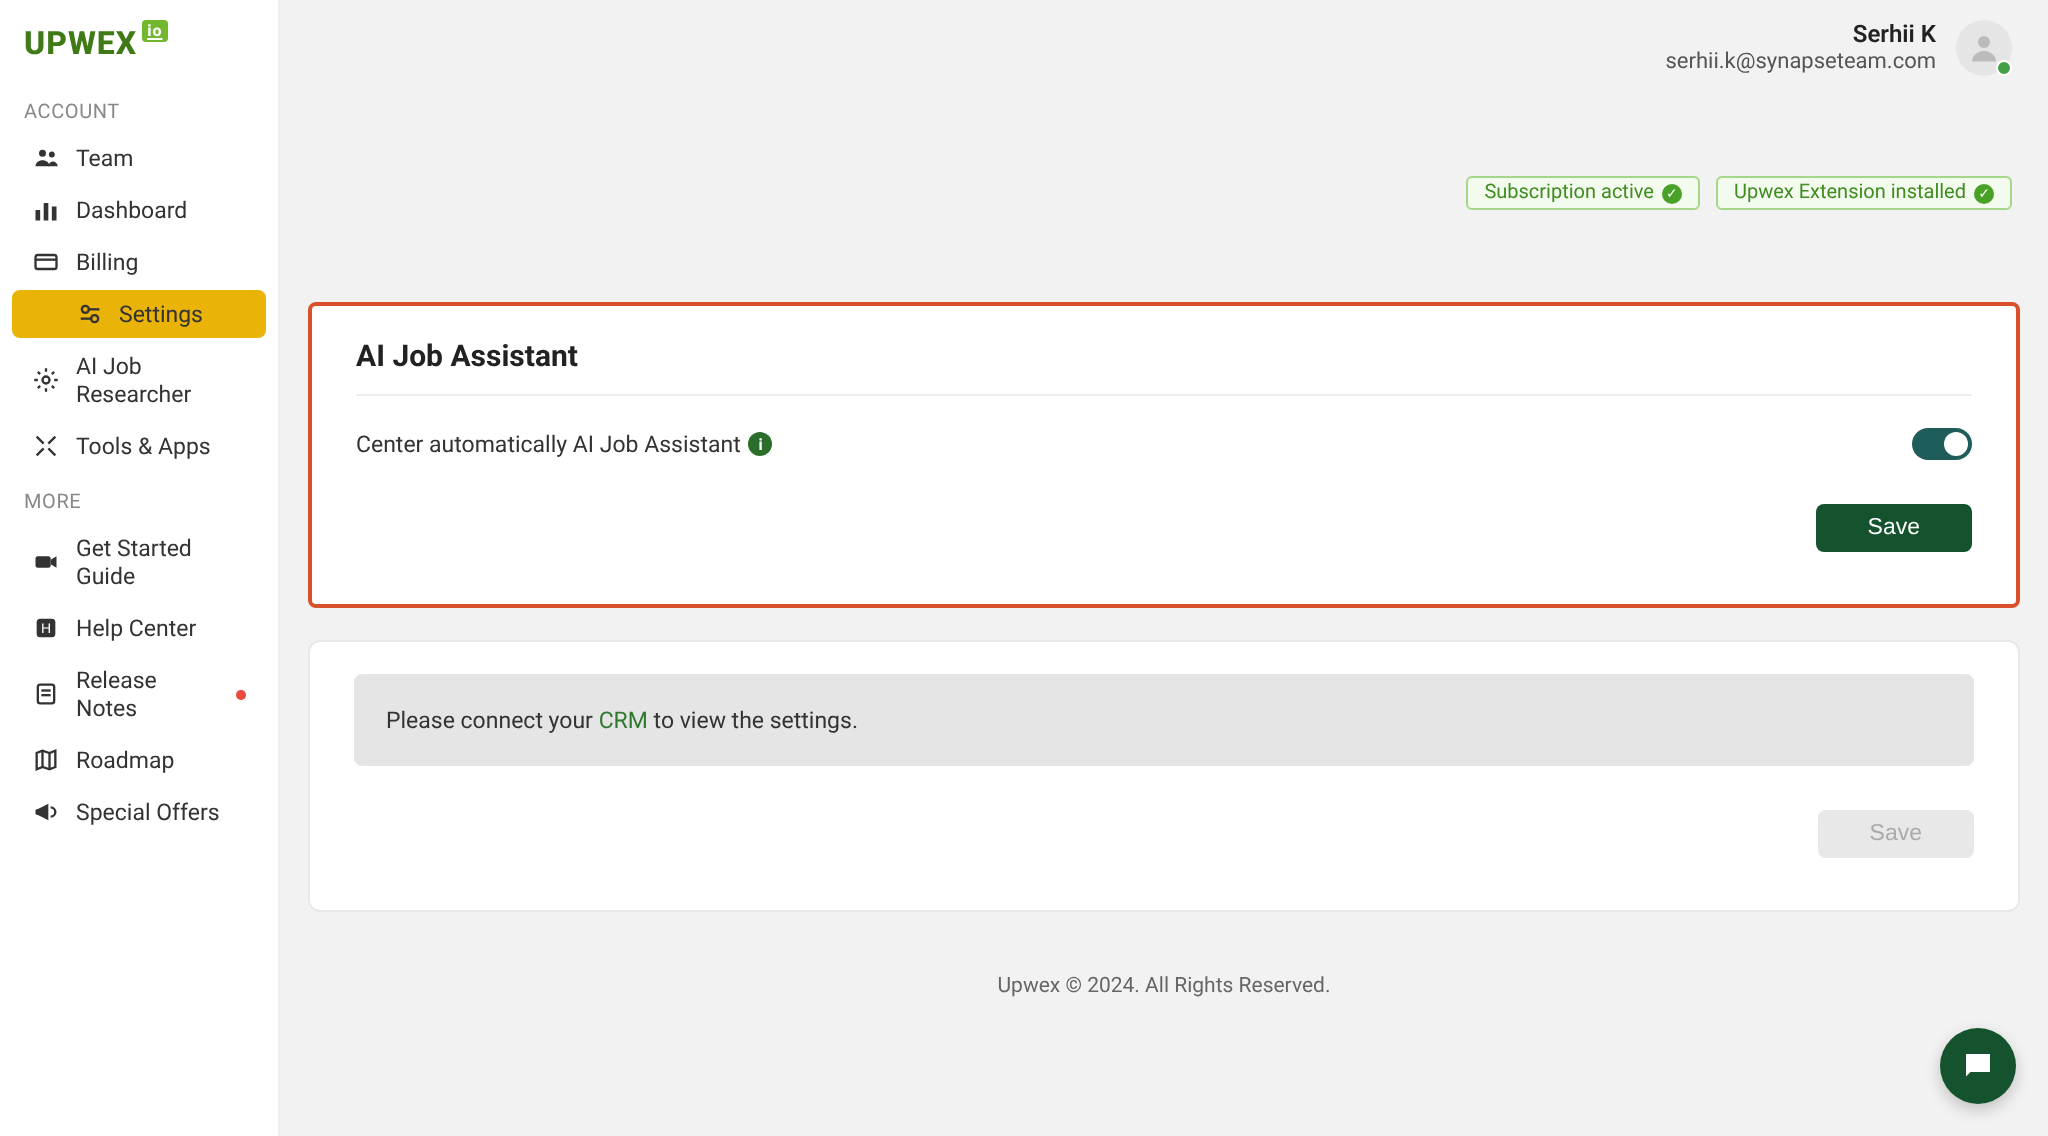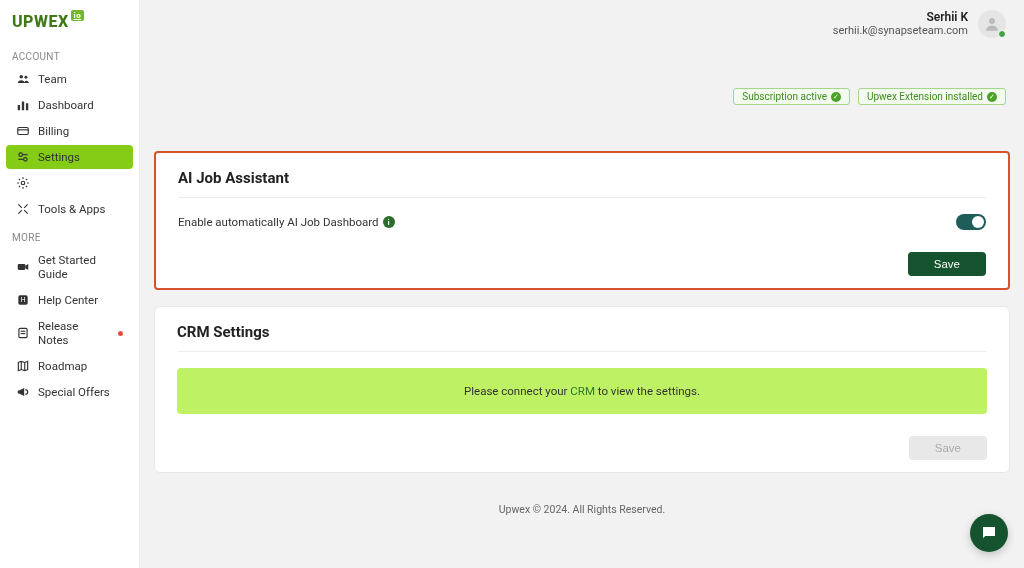--- a/index.html
+++ b/index.html
@@ -55,21 +55,22 @@
     align-items: center;
     padding: 5px 10px;
     margin: 1px 6px;
     font-size: 11.5px;
     color: #333;
     border-radius: 4px;
     cursor: pointer;
     gap: 8px;
   }
   .nav-item.active {
-    background: #84cc16;
+    background: #eab308;
+    justify-content: center;
   }
   .nav-item .icon {
     width: 14px;
     height: 14px;
     display: inline-flex;
     align-items: center;
     justify-content: center;
     color: #333;
   }
   .nav-item .dot {
@@ -124,21 +125,21 @@
     width: 10px; height: 10px; border-radius: 50%;
     background: #4aa127; display: inline-flex;
     align-items: center; justify-content: center;
     color: #fff; font-size: 7px;
   }
   .content { padding: 0 14px 16px 14px; }
   .card {
     background: #fff;
     border: 1px solid #e8e8e8;
     border-radius: 6px;
-    padding: 16px 22px 12px 22px;
+    padding: 16px 22px 26px 22px;
     margin-bottom: 16px;
   }
   .card.highlight {
     border: 2px solid #d9512b;
     border-radius: 4px;
   }
   .card h2 {
     font-size: 15px; font-weight: 700; color: #222;
     padding-bottom: 10px;
     border-bottom: 1px solid #eee;
@@ -166,22 +167,22 @@
   .card-actions {
     display: flex; justify-content: flex-end; margin-top: 22px;
   }
   .btn {
     border: none; border-radius: 4px;
     font-size: 11.5px; padding: 6px 26px; cursor: pointer;
   }
   .btn-primary { background: #14532d; color: #fff; }
   .btn-disabled { background: #e8e8e8; color: #aaa; cursor: not-allowed; }
   .crm-notice {
-    background: #bef264; border-radius: 4px;
-    padding: 16px; text-align: center;
+    background: #e5e5e5; border-radius: 4px;
+    padding: 16px; 
     font-size: 11.5px; color: #333;
   }
   .crm-notice a { color: #2f7a2f; text-decoration: none; cursor: pointer; }
   .footer-text {
     text-align: center; font-size: 10.5px; color: #666;
     padding: 14px 0;
   }
   .fab {
     position: absolute; bottom: 16px; right: 16px;
     width: 38px; height: 38px; border-radius: 50%;
@@ -243,20 +244,21 @@
     <span>Settings</span>
   </div>
 
   <div class="nav-item">
     <span class="icon">
       <svg viewBox="0 0 24 24" width="14" height="14" fill="none" stroke="#333" stroke-width="2">
           <circle cx="12" cy="12" r="3"></circle>
           <path d="M12 2v3M12 19v3M2 12h3M19 12h3M5 5l2 2M17 17l2 2M5 19l2-2M17 7l2-2"></path>
         </svg>
     </span>
+    <span>AI Job Researcher</span>
   </div>
   <div class="nav-item">
     <span class="icon">
       <svg viewBox="0 0 24 24" width="14" height="14" fill="none" stroke="#333" stroke-width="2">
           <path d="M4 20l6-6M14 10l6-6"></path>
           <path d="M4 4l6 6M14 14l6 6"></path>
         </svg>
     </span>
     <span>Tools &amp; Apps</span>
   </div>
@@ -336,34 +338,33 @@
       <span class="check">✓</span>
     </span>
   </div>
 
   <div class="content">
 
     <section class="card highlight">
       <h2>AI Job Assistant</h2>
       <div class="setting-row">
         <div class="setting-label">
-          <span>Enable automatically AI Job Dashboard</span>
+          <span>Center automatically AI Job Assistant</span>
           <span class="info-icon">i</span>
         </div>
         <div class="toggle">
           <div class="knob"></div>
         </div>
       </div>
       <div class="card-actions">
         <button class="btn btn-primary">Save</button>
       </div>
     </section>
 
     <section class="card">
-      <h2>CRM Settings</h2>
       <div class="crm-notice">
         <span>Please connect your </span><a>CRM</a><span> to view the settings.</span>
       </div>
       <div class="card-actions">
         <button class="btn btn-disabled">Save</button>
       </div>
     </section>
 
     <div class="footer-text">Upwex © 2024. All Rights Reserved.</div>
   </div>

